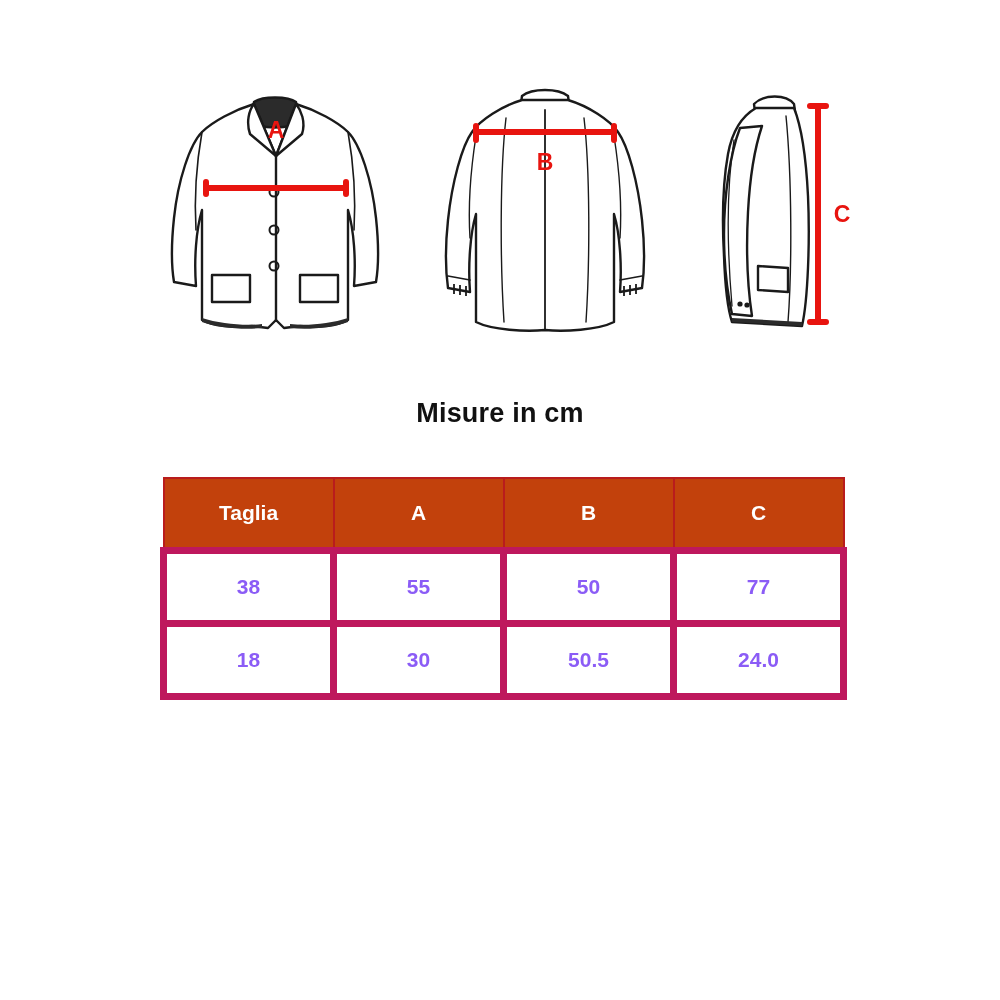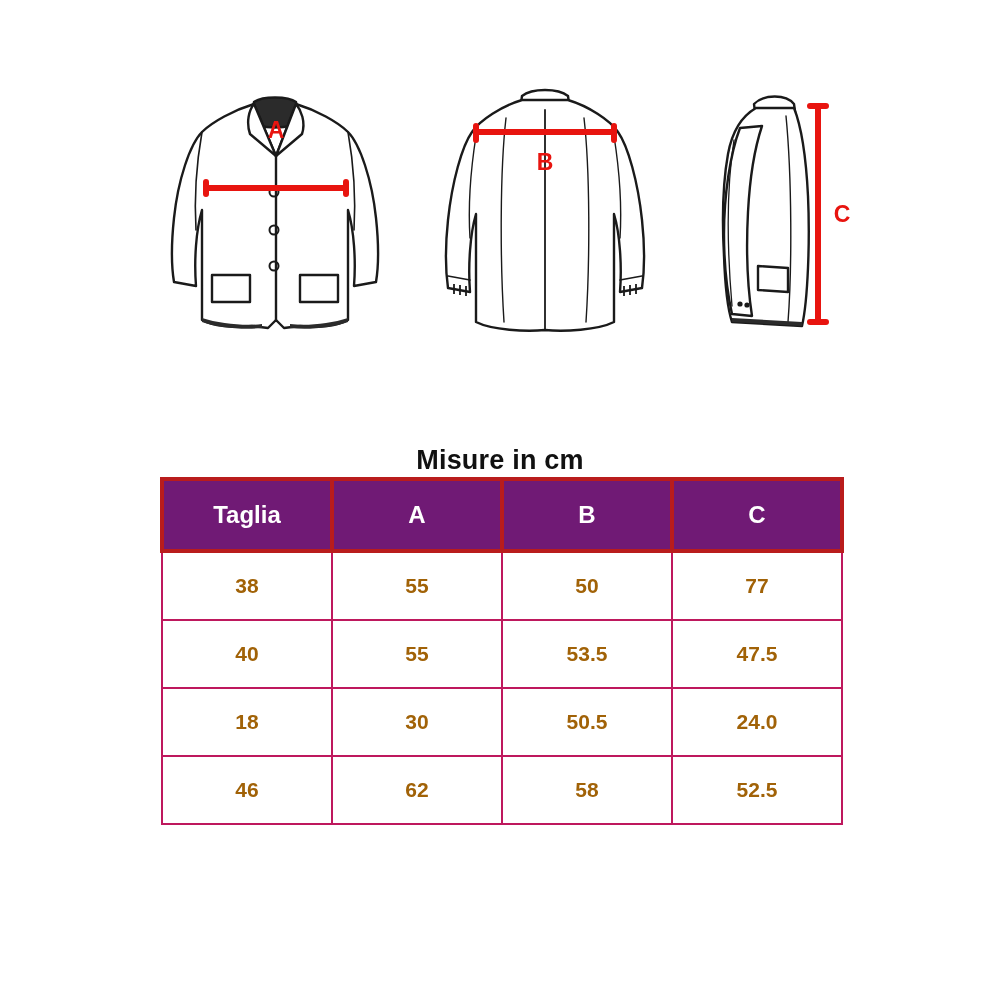--- a/index.html
+++ b/index.html
@@ -43,51 +43,50 @@
   .caption {
     position: absolute;
     top: 398px;
     left: 0;
     width: 1000px;
     text-align: center;
     font-size: 27px;
     font-weight: bold;
     letter-spacing: .2px;
     color: #111111;
-    margin-top: 47px;
   }
 
   
   .table-wrap {
     position: absolute;
     top: 477px;
     left: 160px;
     width: 680px;
   }
   table.size-table {
     border-collapse: collapse;
     width: 680px;
     table-layout: fixed;
   }
   table.size-table th,
   table.size-table td {
-    border: 2px solid #be185d;
+    border: 7px solid #be185d;
     text-align: center;
     font-size: 21px;
     font-weight: bold;
-    color: #a16207;
+    color: #8b5cf6;
     height: 66px;
     padding: 0;
   }
   table.size-table thead th {
-    background: #701a75;
+    background: #c2410c;
     color: #ffffff;
-    border: 4px solid #b91c1c;
+    border: 2px solid #b91c1c;
     height: 68px;
-    font-size: 24px;
+    font-size: 21px;
   }
   table.size-table col.c0 { width: 170px; }
   table.size-table col.c1 { width: 170px; }
   table.size-table col.c2 { width: 170px; }
   table.size-table col.c3 { width: 170px; }
 </style>
 </head>
 <body>
 
 <div class="page">
@@ -228,34 +227,22 @@
         </tr>
       </thead>
       <tbody>
         <tr>
           <td>38</td>
           <td>55</td>
           <td>50</td>
           <td>77</td>
         </tr>
         <tr>
-          <td>40</td>
-          <td>55</td>
-          <td>53.5</td>
-          <td>47.5</td>
-        </tr>
-        <tr>
           <td>18</td>
           <td>30</td>
           <td>50.5</td>
           <td>24.0</td>
         </tr>
-        <tr>
-          <td>46</td>
-          <td>62</td>
-          <td>58</td>
-          <td>52.5</td>
-        </tr>
       </tbody>
     </table>
   </div>
 
 </div>
 
 </body></html>

